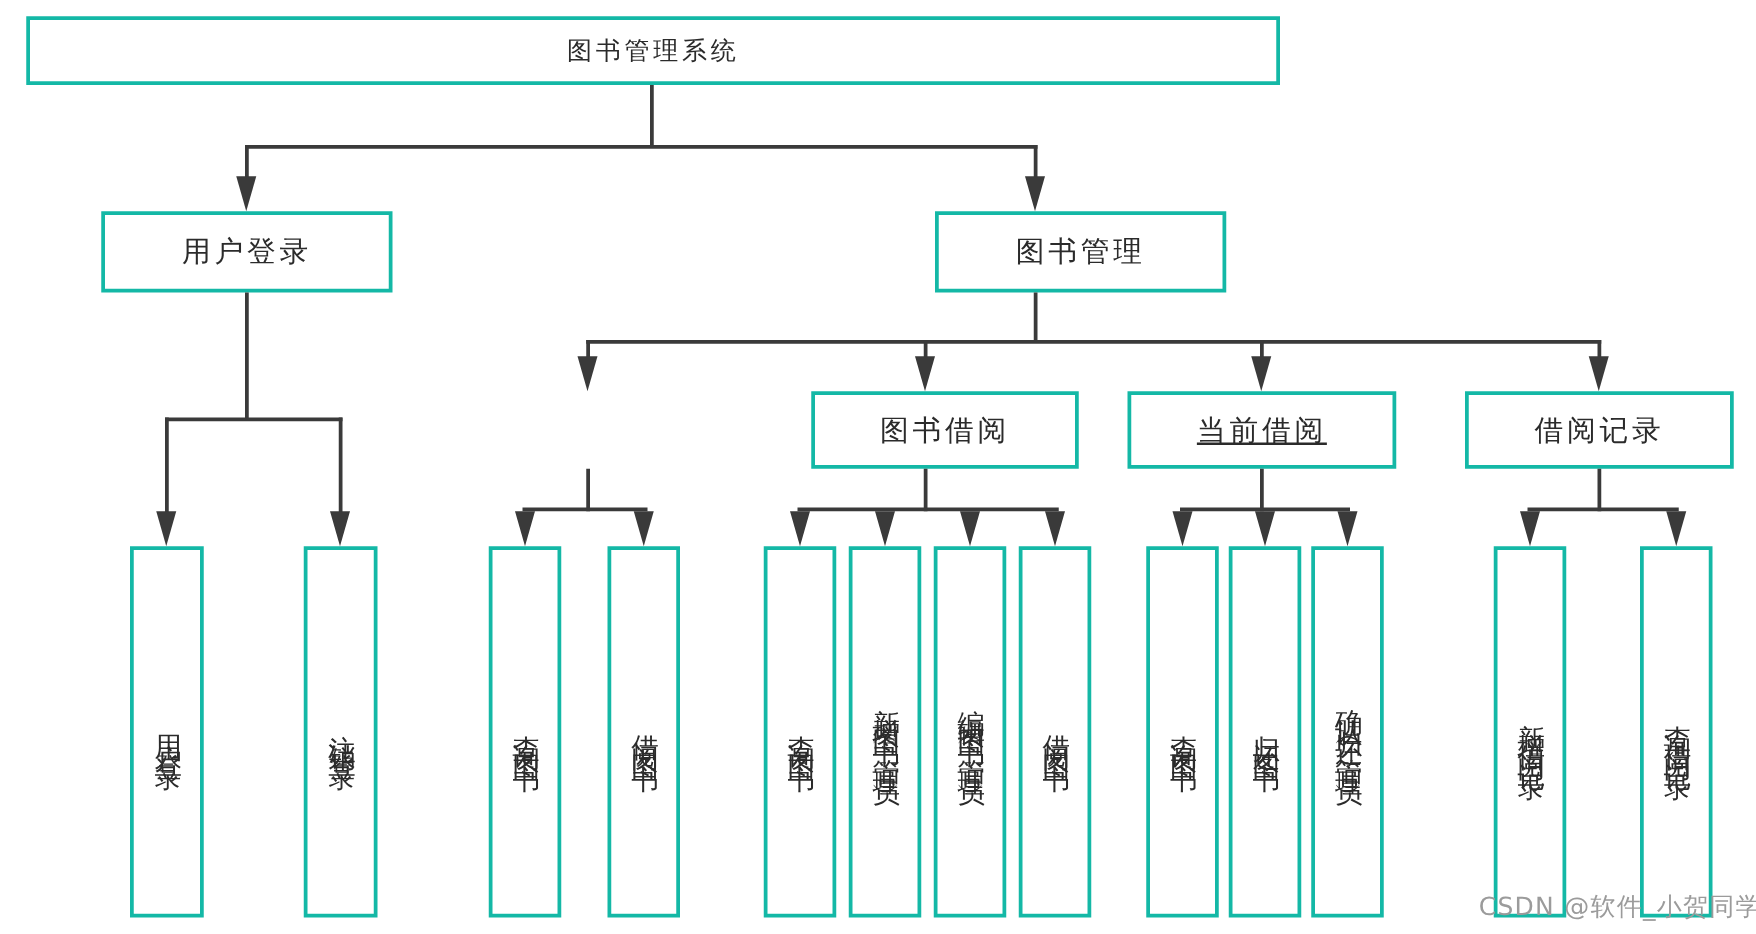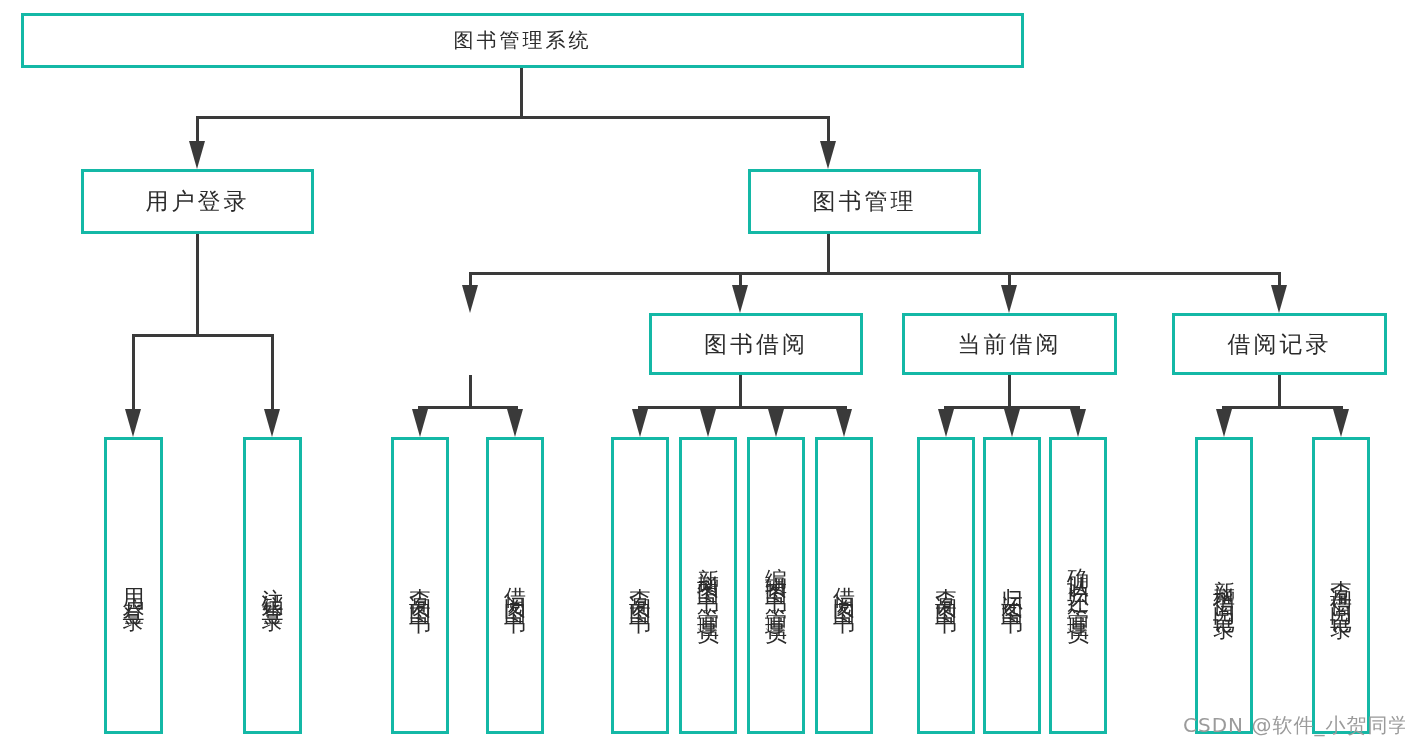--- a/index.html
+++ b/index.html
@@ -73,21 +73,21 @@
   <div class="node node-h" style="left:81px; top:169px; width:233px; height:65px;">
     <span>用户登录</span>
   </div>
   <div class="node node-h" style="left:748px; top:169px; width:233px; height:65px;">
     <span>图书管理</span>
   </div>
 
   <div class="node node-h" style="left:633px; top:313px; width:214px; height:62px;margin-left:16px;">
     <span>图书借阅</span>
   </div>
-  <div class="node node-h" style="left:902px; top:313px; width:215px; height:62px;">
+  <div class="node node-h" style="left:902px; top:313px; width:215px; height:62px;text-decoration:underline;">
     <span>当前借阅</span>
   </div>
   <div class="node node-h" style="left:1172px; top:313px; width:215px; height:62px;">
     <span>借阅记录</span>
   </div>
 
   <div class="node node-leaf" style="left:104px; top:437px; width:59px; height:297px;">
     <span class="vtext">用户登录</span>
   </div>
   <div class="node node-leaf" style="left:243px; top:437px; width:59px; height:297px;">

